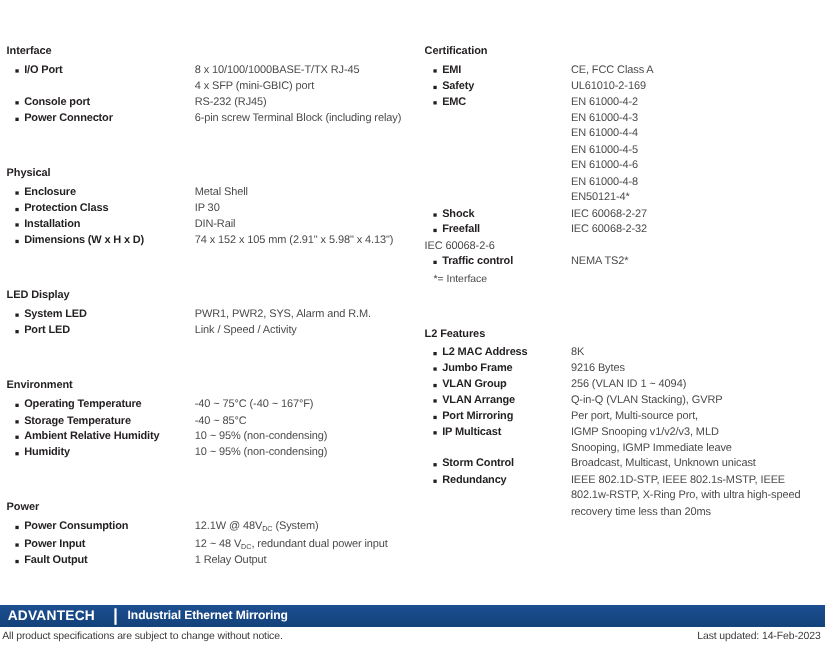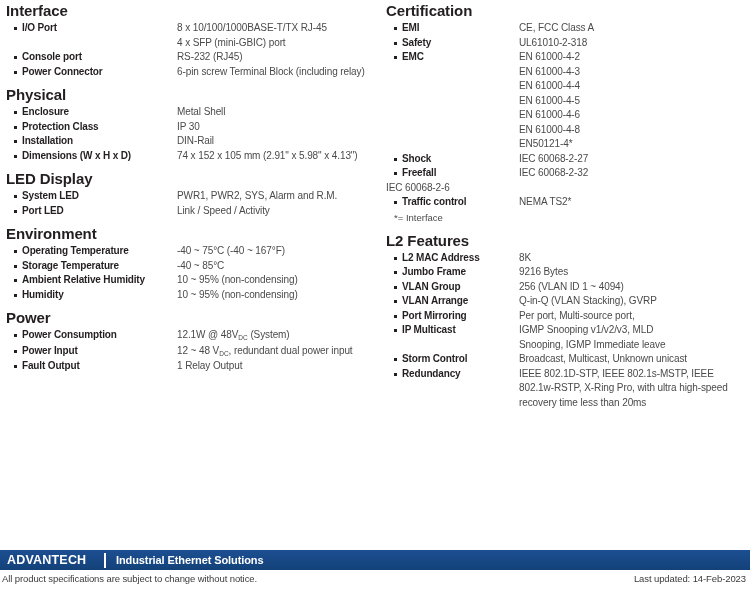--- a/index.html
+++ b/index.html
@@ -43,26 +43,27 @@
   .col-right {
     width: 370px;
     padding-left: 6px;
     padding-right: 4px;
   }
 
   .section {
     margin-bottom: 9px;
   }
   .section-title {
-    font-size: 15px;
+    font-size: 10px;
     font-weight: bold;
     color: #231f20;
     letter-spacing: -0.1px;
     margin-bottom: 3px;
     line-height: 14px;
+    margin-top: 36px;
   }
 
   .spec-row {
     display: flex;
     flex-direction: row;
     align-items: flex-start;
     line-height: 14.5px;
   }
   .spec-label {
     display: flex;
@@ -363,21 +364,21 @@
             <div class="spec-value">
               <span class="vline">CE, FCC Class A</span>
             </div>
           </div>
           <div class="spec-row">
             <div class="spec-label">
               <span class="bullet"></span>
               <span>Safety</span>
             </div>
             <div class="spec-value">
-              <span class="vline">UL61010-2-318</span>
+              <span class="vline">UL61010-2-169</span>
             </div>
           </div>
           <div class="spec-row">
             <div class="spec-label">
               <span class="bullet"></span>
               <span>EMC</span>
             </div>
             <div class="spec-value">
               <span class="vline">EN 61000-4-2</span>
               <span class="vline">EN 61000-4-3</span>
@@ -502,21 +503,21 @@
         </div>
       </div>
   </div>
 
   <div class="footer">
     <div class="footer-bar" style="background-color: rgb(27, 75, 143);">
       <div class="logo-cell">
         <span class="logo-text">ADVANTECH</span>
       </div>
       <div class="logo-sep"></div>
-      <div class="footer-tagline">Industrial Ethernet Solutions</div>
+      <div class="footer-tagline">Industrial Ethernet Mirroring</div>
     </div>
     <div class="footer-under">
       <div class="footer-note">All product specifications are subject to change without notice.</div>
       <div class="footer-updated">Last updated: 14-Feb-2023</div>
     </div>
   </div>
 
 </div>
 
 </body></html>

